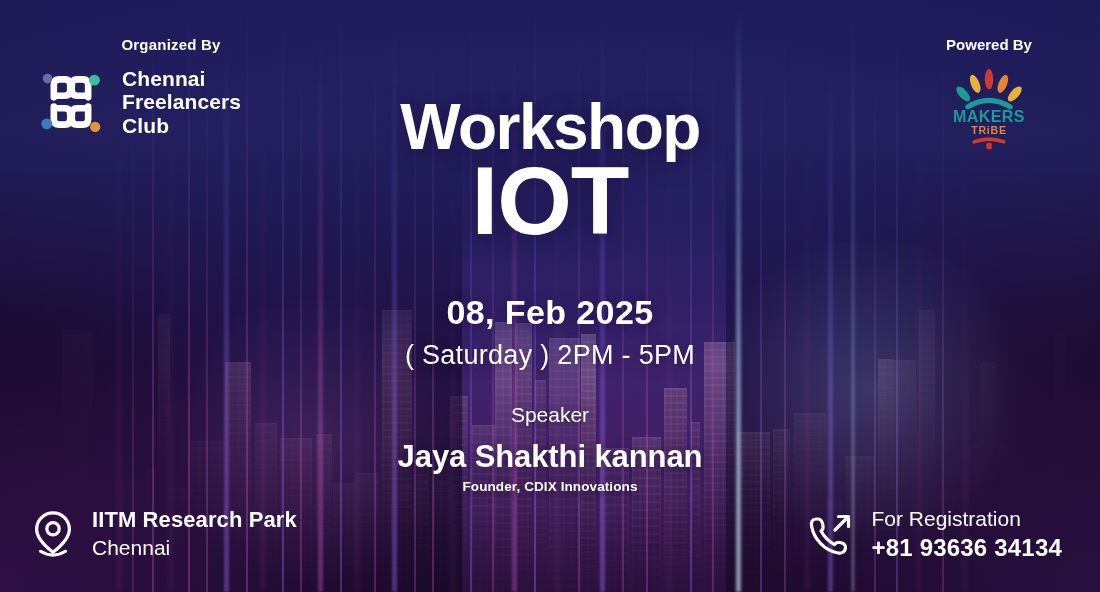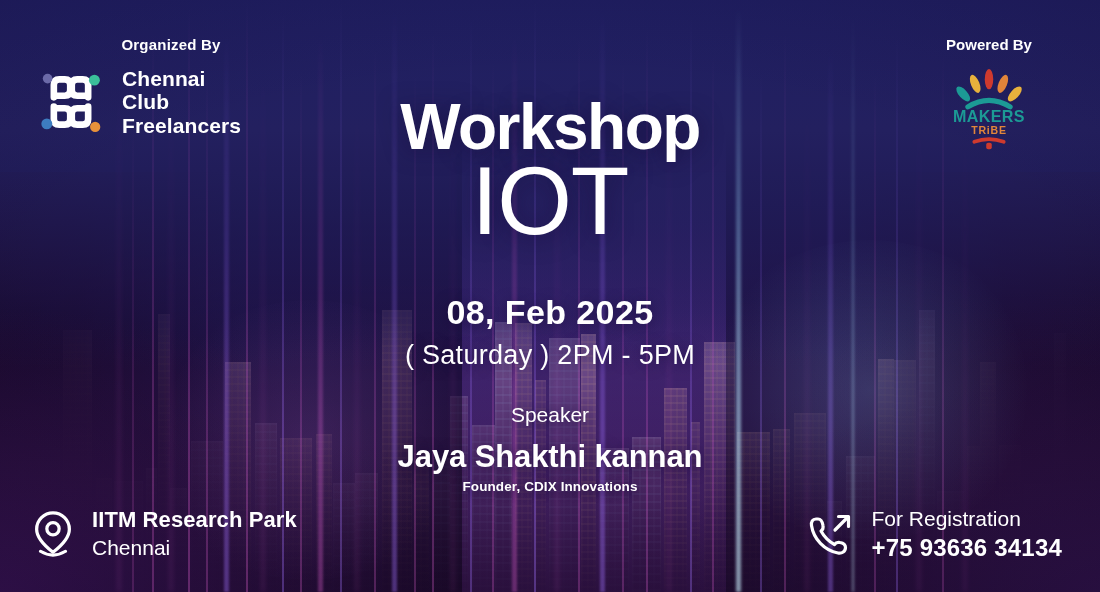--- a/index.html
+++ b/index.html
@@ -184,21 +184,21 @@
   }
   .t-workshop {
     font-size: 64px;
     font-weight: 700;
     line-height: 0.98;
     letter-spacing: -1.5px;
     text-shadow: 0 2px 22px rgba(20,8,50,0.5);
   }
   .t-iot {
     font-size: 96px;
-    font-weight: 400;
+    font-weight: 700;
     line-height: 0.96;
     letter-spacing: -1px;
     margin-top: -4px;
     text-shadow: 0 2px 24px rgba(20,8,50,0.5);
   }
   .t-date {
     font-size: 34px;
     font-weight: 700;
     letter-spacing: .4px;
     margin-top: 46px;
@@ -389,22 +389,22 @@
 
             <path d="M72 56 L72 72 Q72 79 65 79 L58 79 Q51 79 51 72 L51 65 Q51 58 58 58 L72 58"></path>
           </g>
           <circle cx="20" cy="20" r="6.2" fill="#6b6aa8"></circle>
           <circle cx="80" cy="22" r="7" fill="#3bbf9a"></circle>
           <circle cx="19" cy="78" r="7" fill="#3d7cc0"></circle>
           <circle cx="81" cy="82" r="6.6" fill="#e8913a"></circle>
         </svg>
         <div class="cfc-text">
           <div>Chennai</div>
+          <div>Freelancers</div>
           <div>Club</div>
-          <div>Freelancers</div>
         </div>
       </div>
     </div>
 
     <div class="pow-block">
       <div class="pow-label">Powered By</div>
       <svg class="mt-mark" viewBox="0 0 100 100">
 
         <g>
           <ellipse cx="22" cy="38" rx="4.6" ry="10" fill="#1c9a95" transform="rotate(-42 22 38)"></ellipse>
@@ -448,18 +448,18 @@
     </div>
 
     <div class="reg">
       <svg class="phone-icon" viewBox="0 0 48 48">
         <path d="M9 9 C5.5 9 4 12 4.5 15.5 C6.5 29 17.5 40.5 31 43 C35 43.7 38.5 41.5 38.5 37.5 C38.5 34.5 36 33 33 32.5 C30.5 32 28.5 33 27.5 34.5 C22 31.5 17 26.5 14 21 C15.5 20 16.5 18 16 15.5 C15.5 12.5 14 9 11 9 Z" fill="none" stroke="#ffffff" stroke-width="3.2" stroke-linejoin="round" stroke-linecap="round"></path>
         <path d="M28 20 L41 7" fill="none" stroke="#ffffff" stroke-width="3.2" stroke-linecap="round"></path>
         <path d="M31.5 6.5 L41.5 6.5 L41.5 16.5" fill="none" stroke="#ffffff" stroke-width="3.2" stroke-linecap="round" stroke-linejoin="round"></path>
       </svg>
       <div>
         <div class="reg-label">For Registration</div>
-        <div class="reg-number">+75 93636 34134</div>
+        <div class="reg-number">+81 93636 34134</div>
       </div>
     </div>
 
   </div>
 </div>
 
 </body></html>

